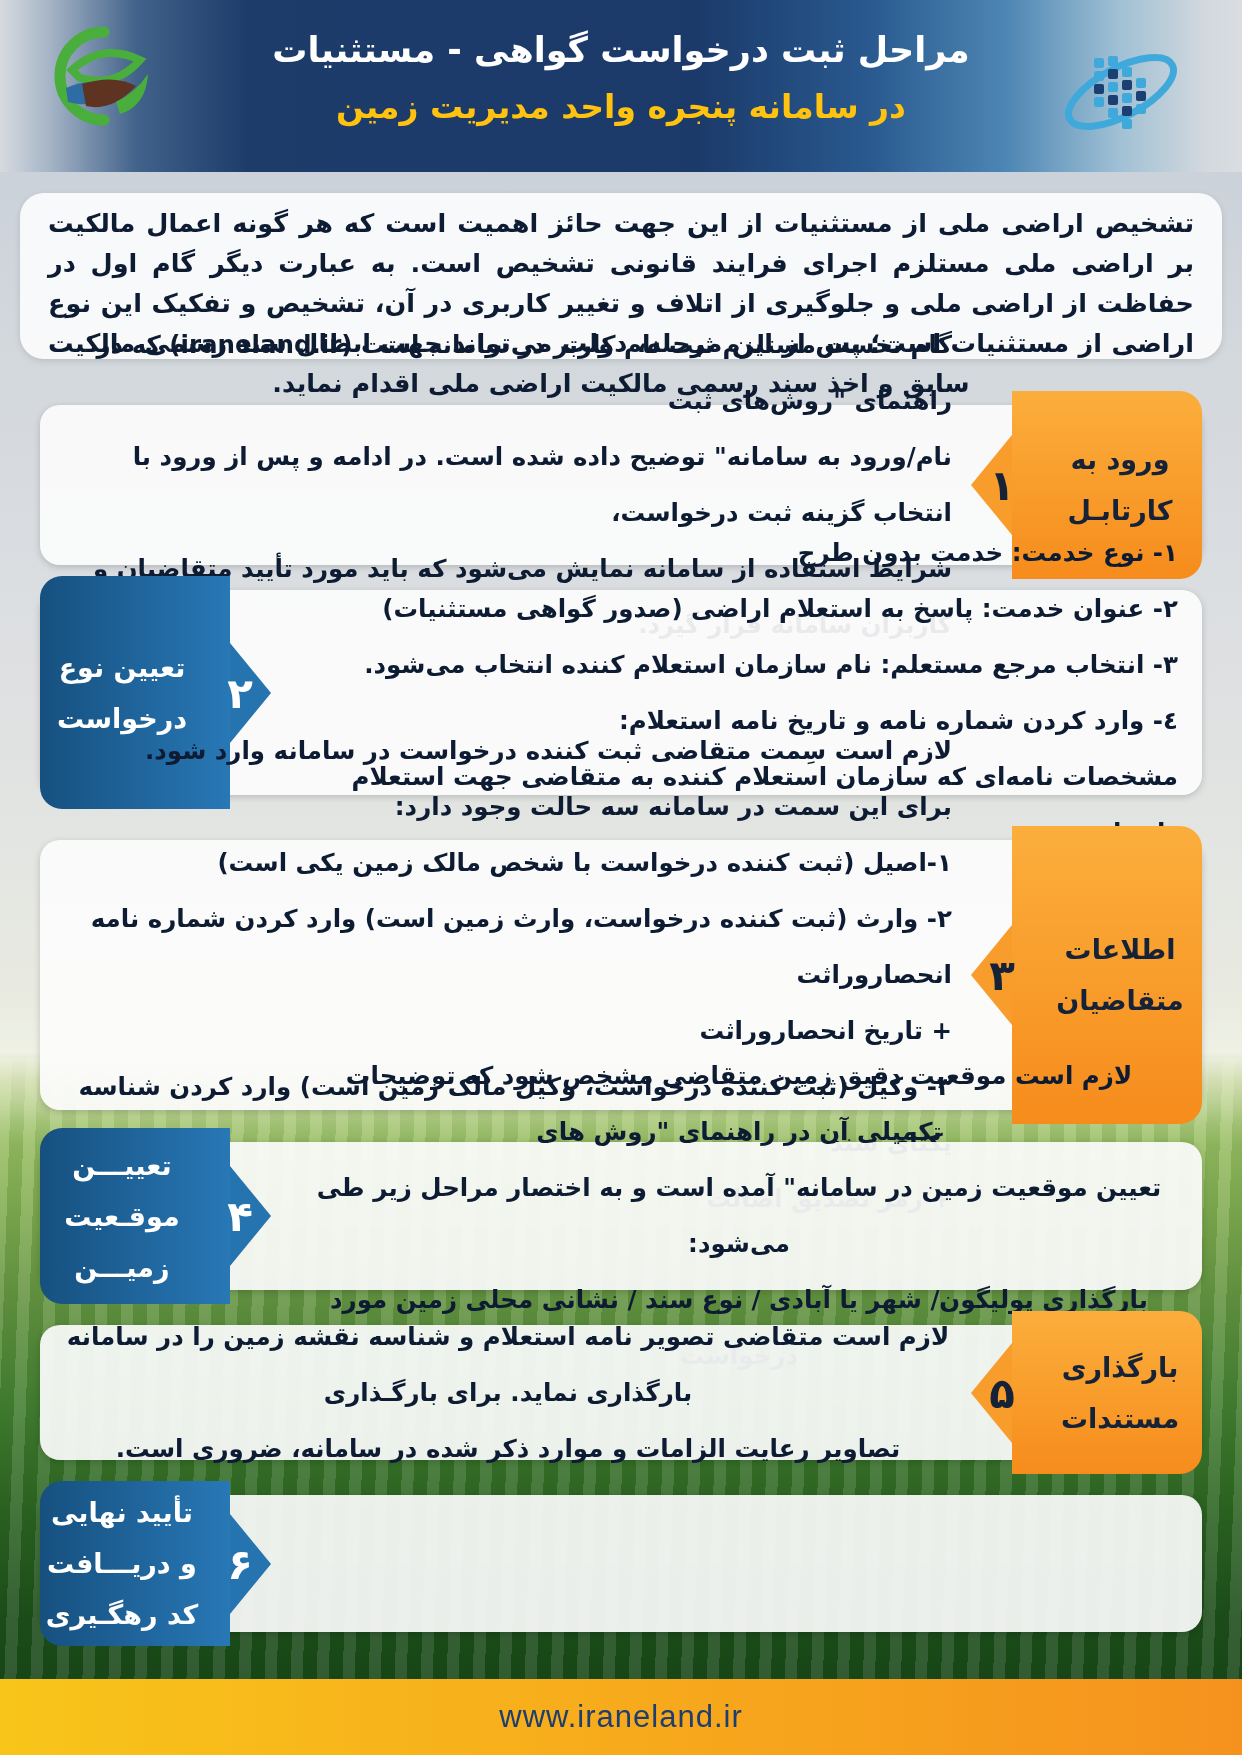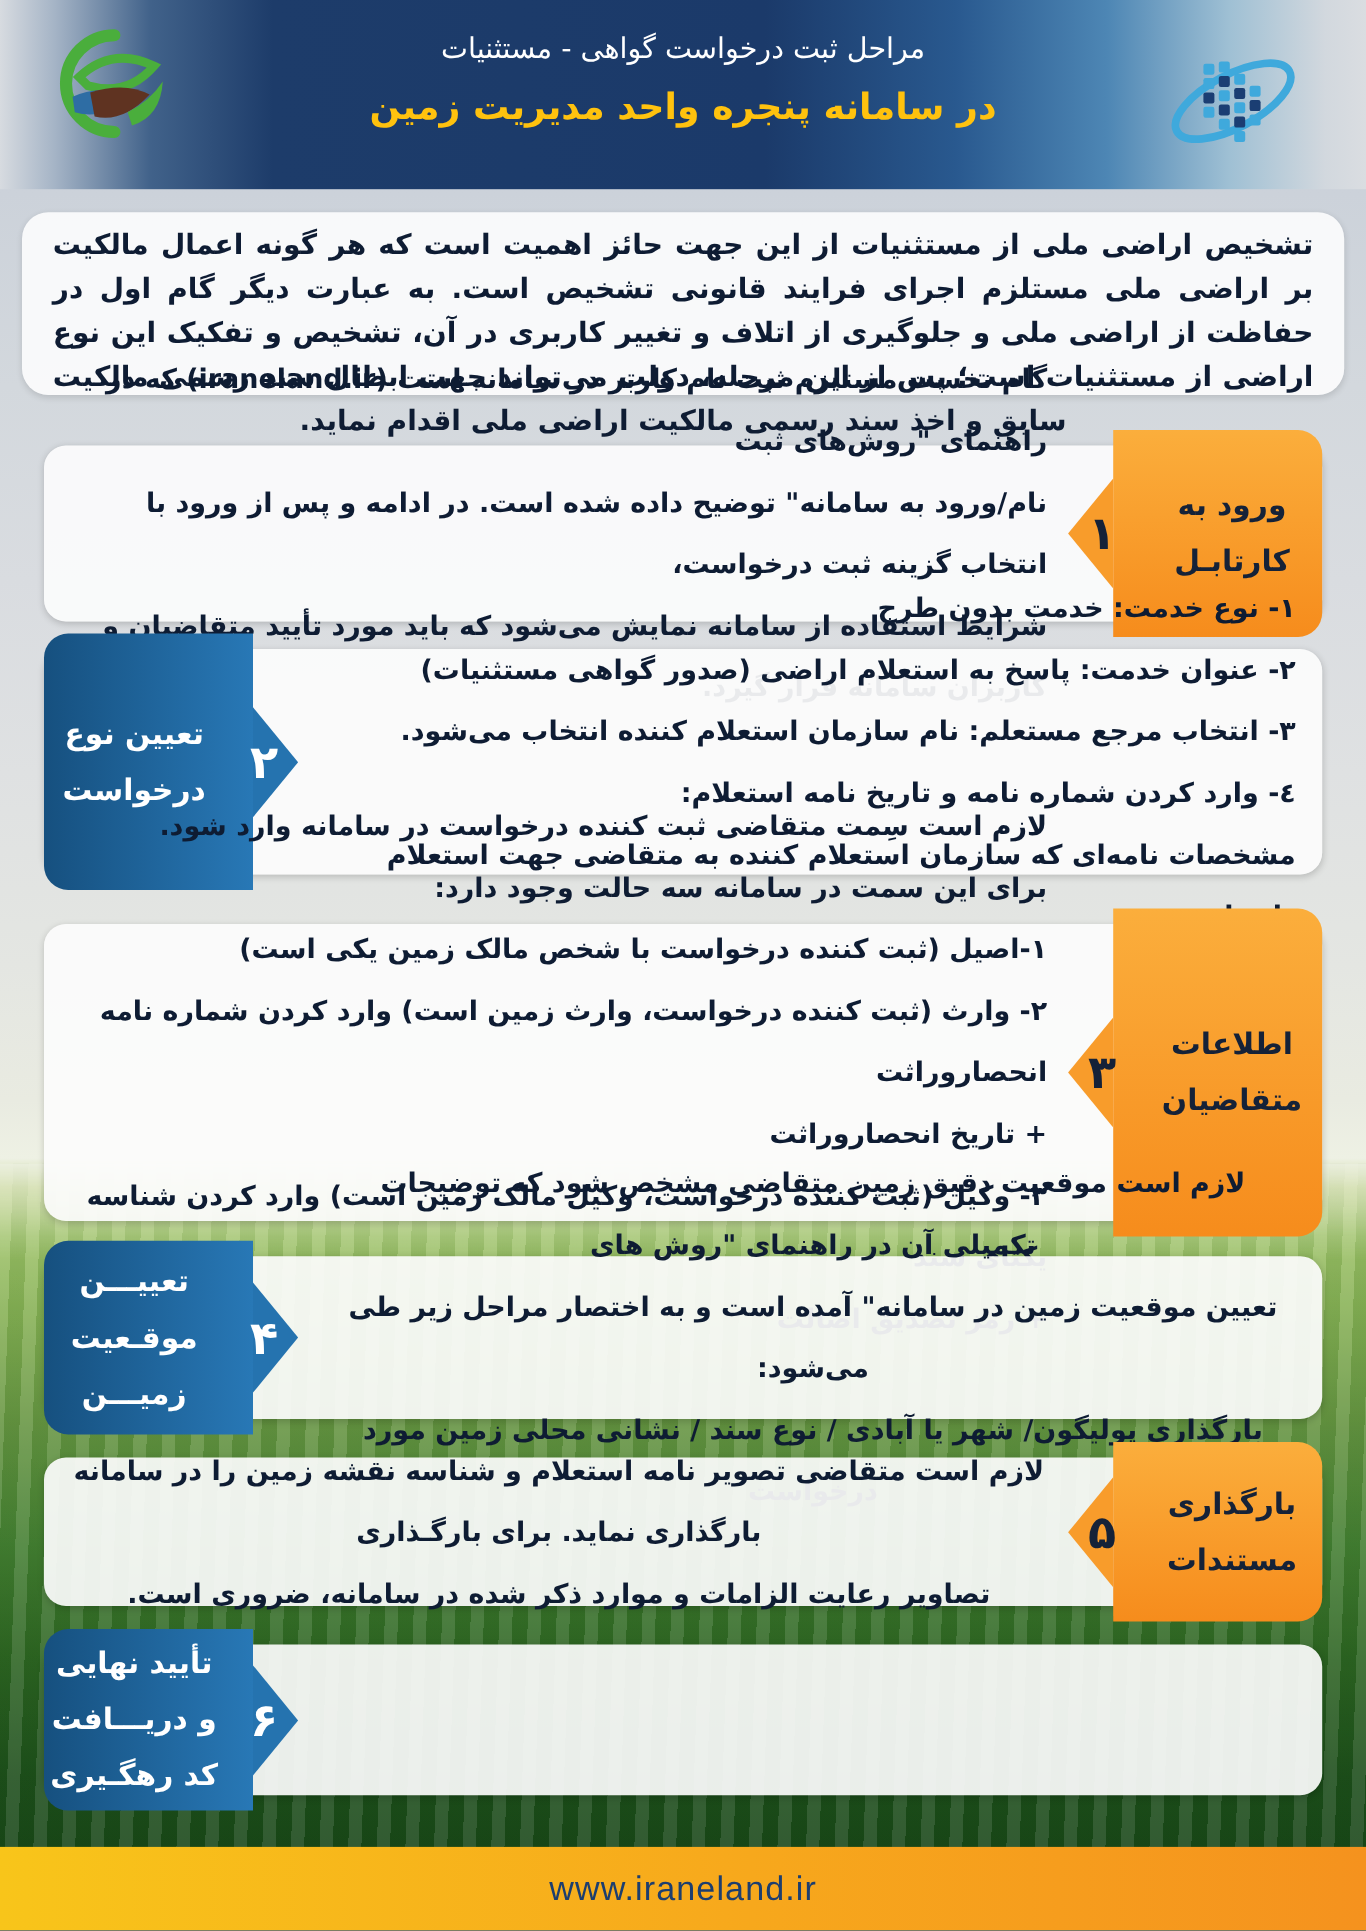--- a/index.html
+++ b/index.html
@@ -26,21 +26,21 @@
   }
   
   .header{
     position:absolute;top:0;left:0;right:0;height:172px;
     background:linear-gradient(90deg,
       #d7dbe0 0%, #a5b4c6 4%, #41628a 11%, #1d3c6a 20%,
       #1b3a6a 56%, #29598f 70%, #4d86b4 81%, #9fc0d4 90%,
       #d2d8de 97%, #dadde1 100%);
   }
   .titles{position:absolute;left:0;right:0;top:30px;text-align:center;}
-  .title-1{color:#ffffff;font-size:26px;font-weight:normal;letter-spacing:0;}
+  .title-1{color:#ffffff;font-size:35px;font-weight:bold;letter-spacing:0;}
   .title-2{color:#ffc20e;font-size:33px;font-weight:bold;margin-top:17px;}
   .logo{position:absolute;}
   .logo-left{left:52px;top:26px;}
   .logo-right{right:56px;top:44px;}
   
   .intro-panel{
     position:absolute;left:20px;right:20px;top:193px;height:166px;
     background:rgba(255,255,255,0.85);
     border-radius:24px;
     box-shadow:0 2px 6px rgba(0,0,0,0.12);

